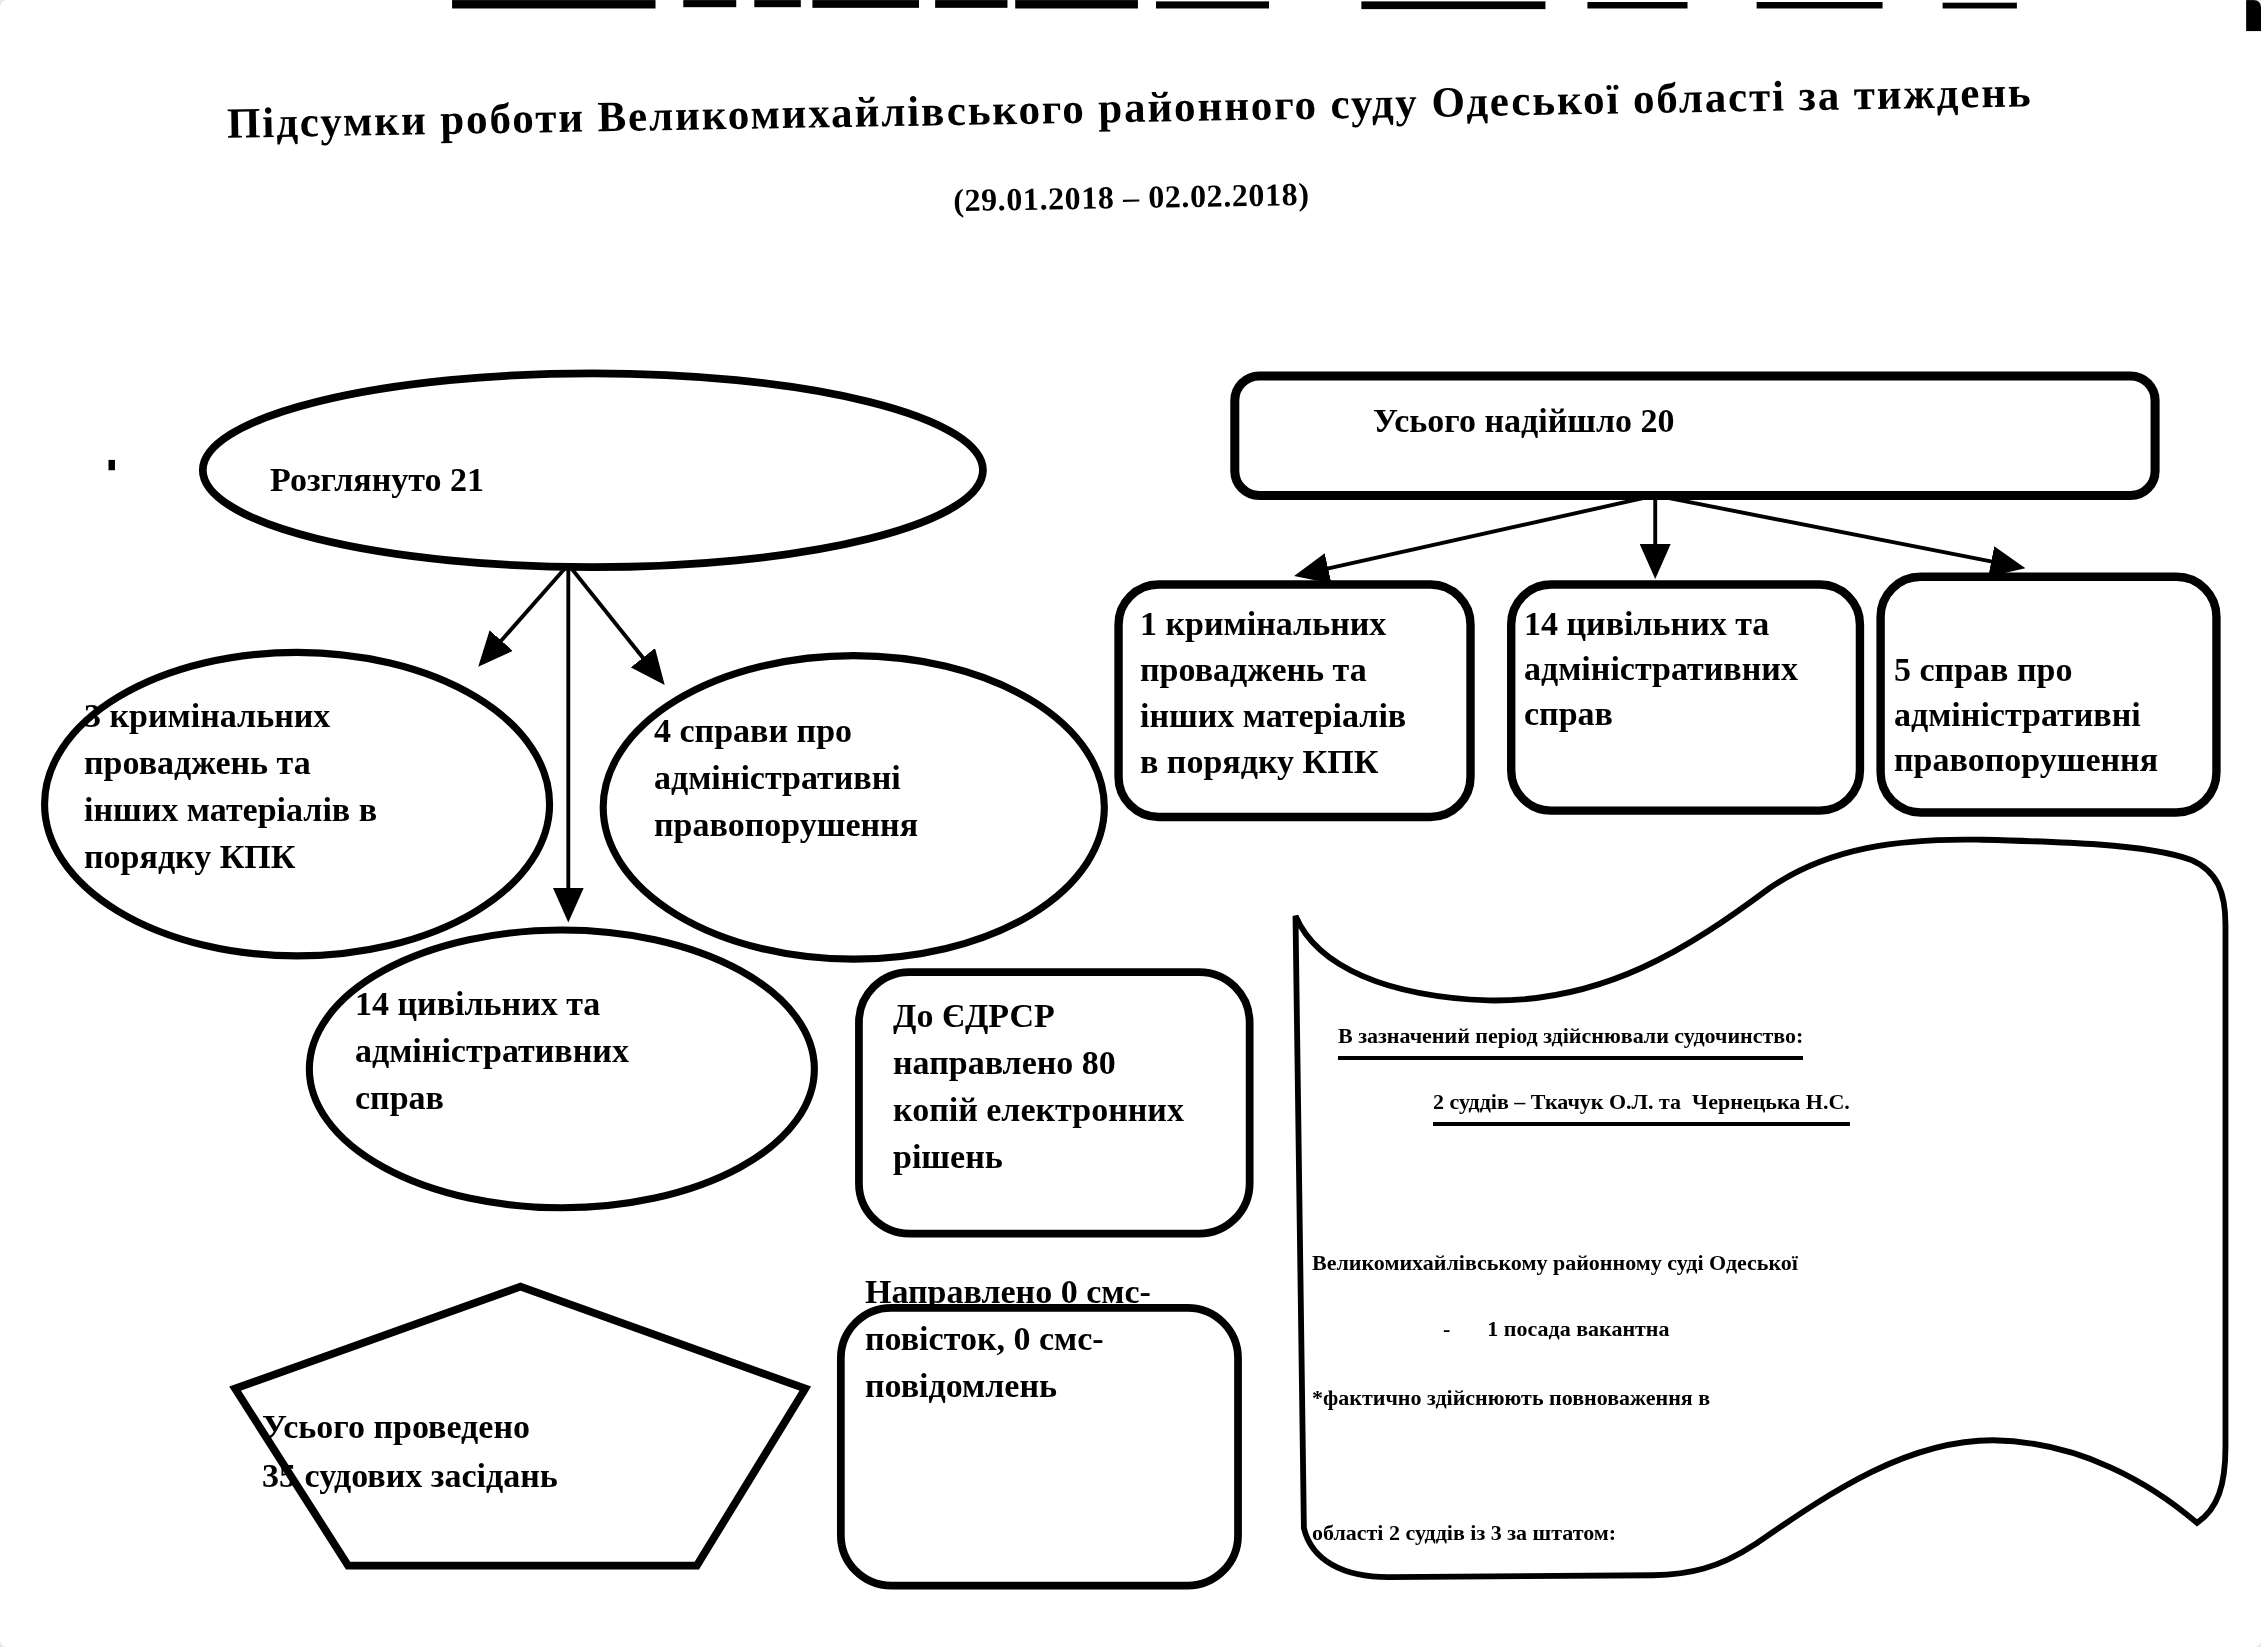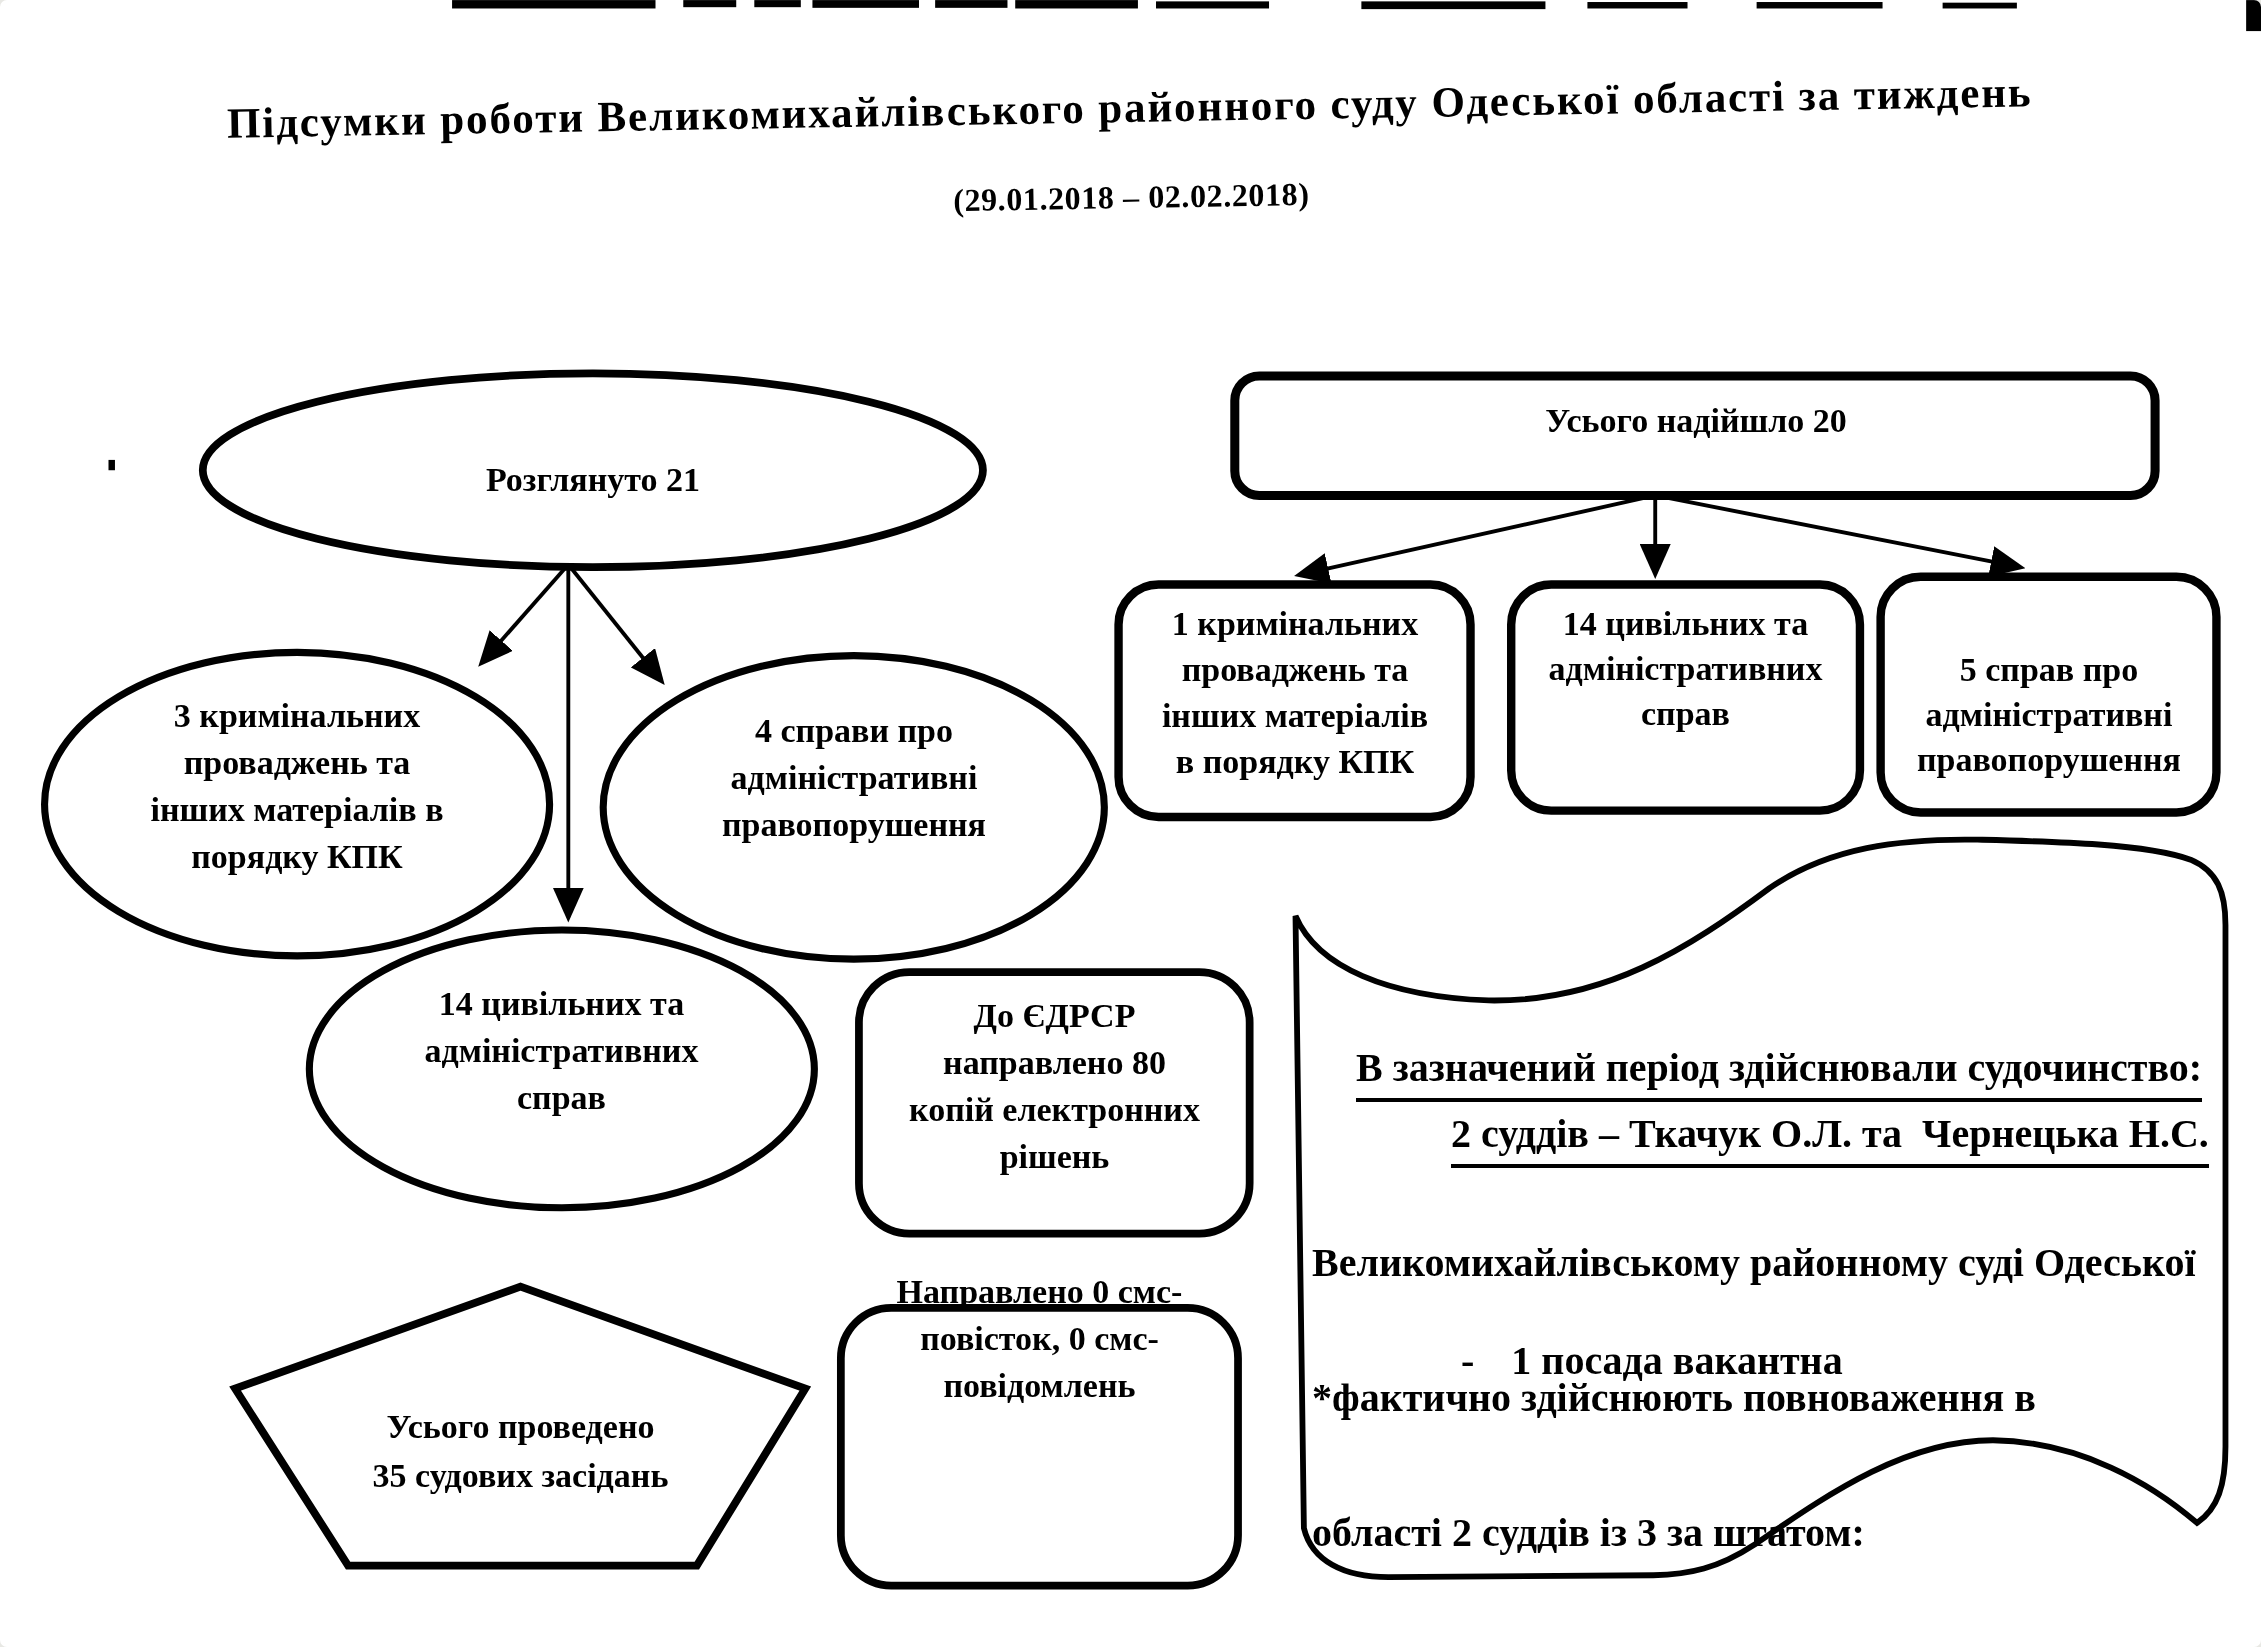--- a/index.html
+++ b/index.html
@@ -11,24 +11,24 @@
     font-family:"Liberation Serif","DejaVu Serif",serif;
     color:#000;
     border-radius:7px;
   }
   .shapes{position:absolute;left:0;top:0;width:2261px;height:1647px;}
   .hdr{position:absolute;left:0;top:83px;width:2261px;text-align:center;transform:rotate(-1deg);}
   .title{font-size:43px;font-weight:bold;letter-spacing:1.9px;white-space:nowrap;}
   .subtitle{margin-top:47px;font-size:32px;font-weight:bold;letter-spacing:0.6px;}
   .node-text{
     position:absolute;font-weight:bold;font-size:34px;line-height:47px;
-    text-align:center;white-space:nowrap;
+    white-space:nowrap;
   }
   .node-text div{white-space:nowrap;}
-  .scroll-text{position:absolute;font-weight:bold;font-size:40px;white-space:pre;}
+  .scroll-text{position:absolute;font-weight:bold;font-size:22px;white-space:pre;}
   .u{border-bottom:4.5px solid #000;padding-bottom:6.5px;display:inline-block;}
   .note{line-height:45px;}
   .vac-dash{display:inline-block;margin-right:37px;}
 </style>
 </head>
 <body>
 
 <div class="page">
 
   <svg class="shapes" viewBox="0 0 3501 2550">

